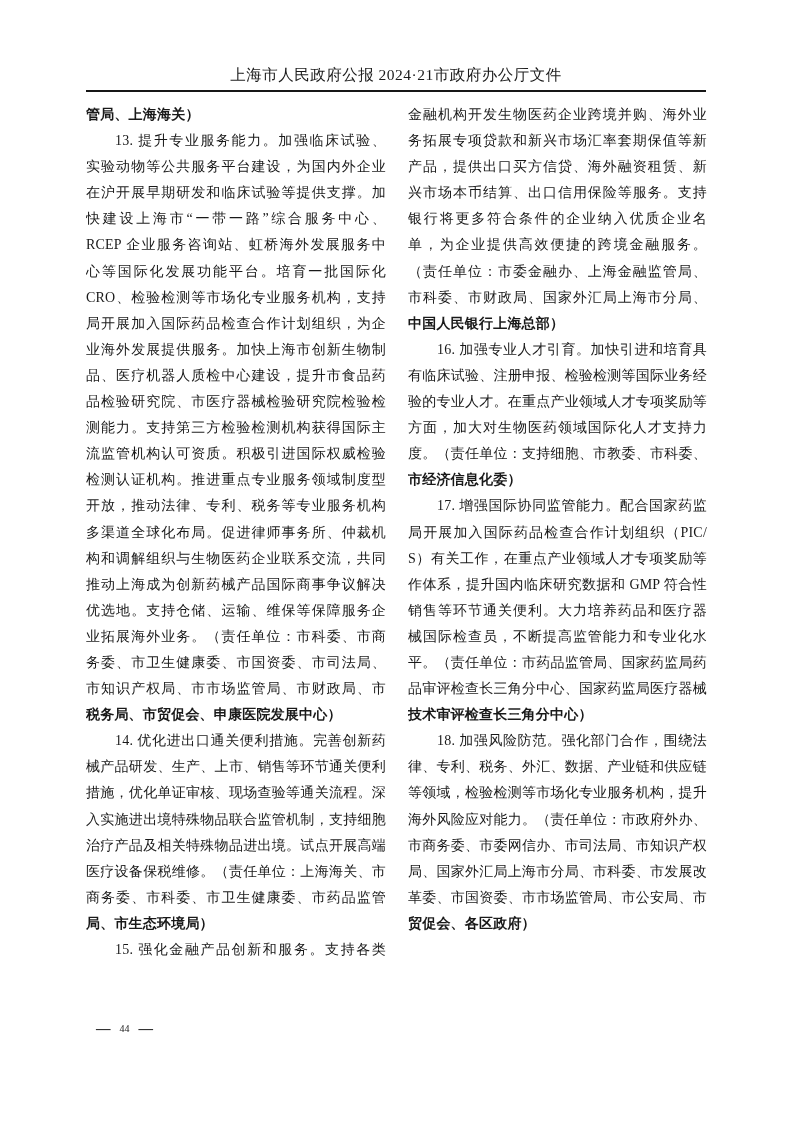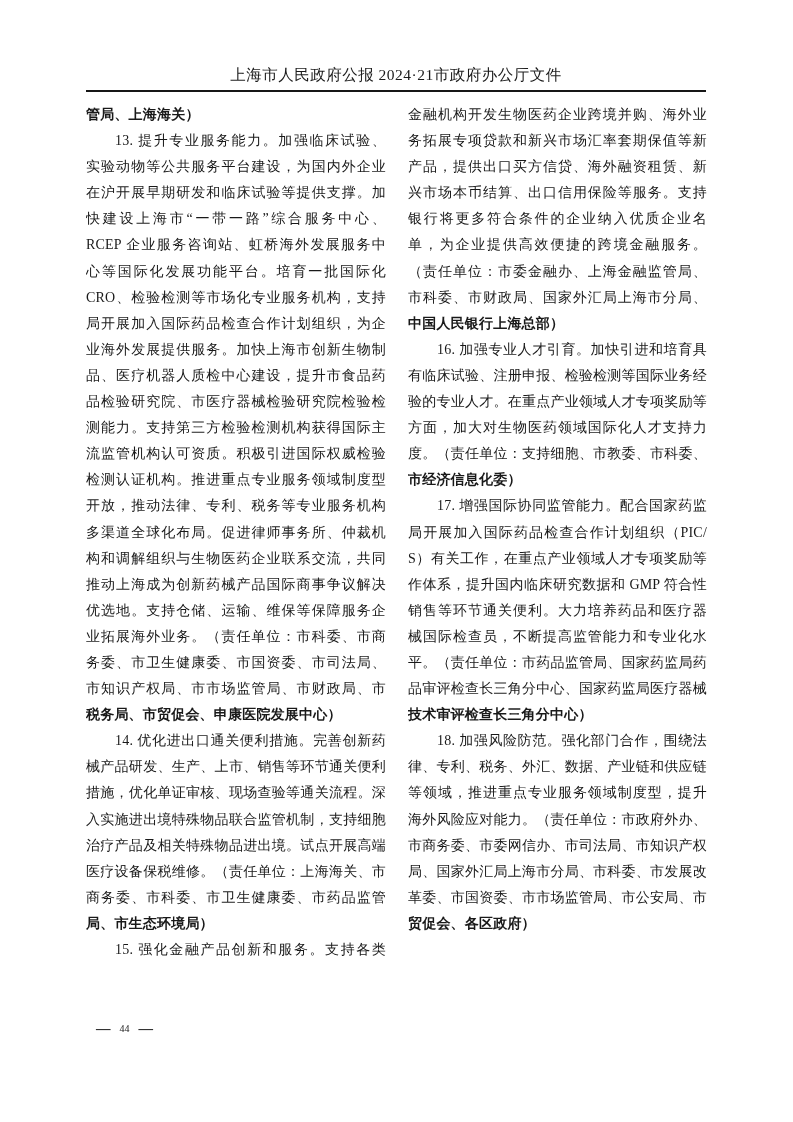--- a/index.html
+++ b/index.html
@@ -142,21 +142,21 @@
       <div class="line">局开展加入国际药品检查合作计划组织（PIC/</div>
       <div class="line">S）有关工作，在重点产业领域人才专项奖励等</div>
       <div class="line">作体系，提升国内临床研究数据和 GMP 符合性</div>
       <div class="line">销售等环节通关便利。大力培养药品和医疗器</div>
       <div class="line">械国际检查员，不断提高监管能力和专业化水</div>
       <div class="line">平。（责任单位：市药品监管局、国家药监局药</div>
       <div class="line">品审评检查长三角分中心、国家药监局医疗器械</div>
       <div class="line para-end">技术审评检查长三角分中心）</div>
       <div class="line indent">18. 加强风险防范。强化部门合作，围绕法</div>
       <div class="line">律、专利、税务、外汇、数据、产业链和供应链</div>
-      <div class="line">等领域，推进重点专业服务领域制度型，提升</div>
+      <div class="line">等领域，检验检测等市场化专业服务机构，提升</div>
       <div class="line">海外风险应对能力。（责任单位：市政府外办、</div>
       <div class="line">市商务委、市委网信办、市司法局、市知识产权</div>
       <div class="line">局、国家外汇局上海市分局、市科委、市发展改</div>
       <div class="line">革委、市国资委、市市场监管局、市公安局、市</div>
       <div class="line para-end">贸促会、各区政府）</div>
     </div>
 
   <div class="footer">
     <span class="dash">—</span>
     <span class="pagenum">44</span>

